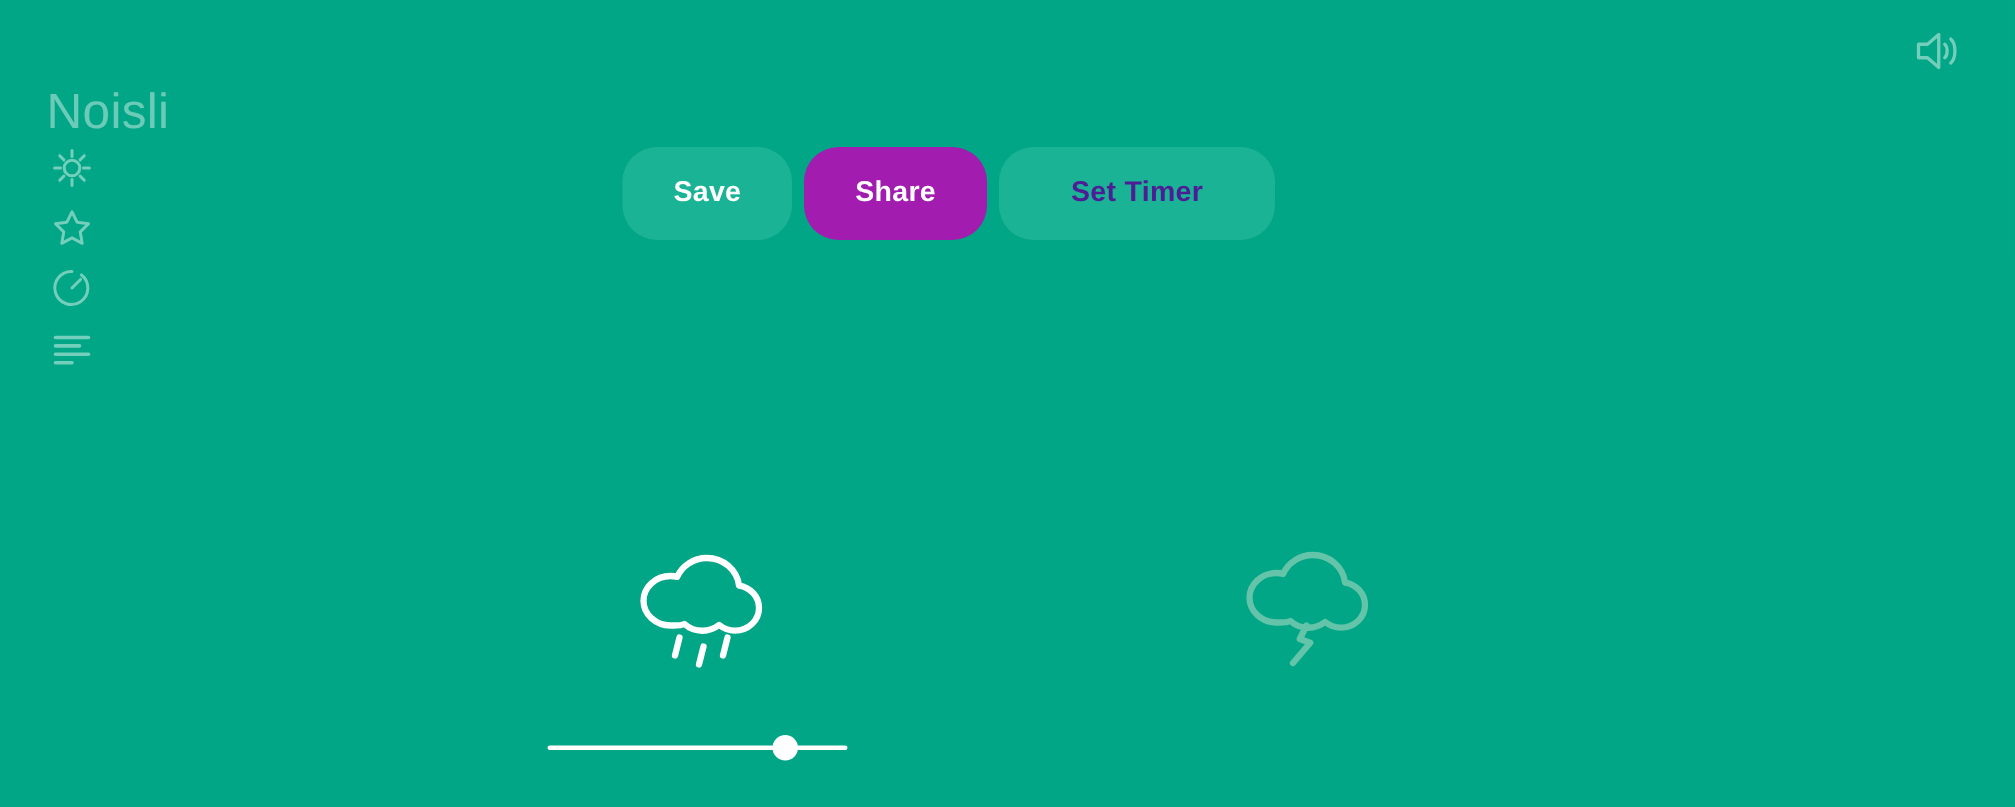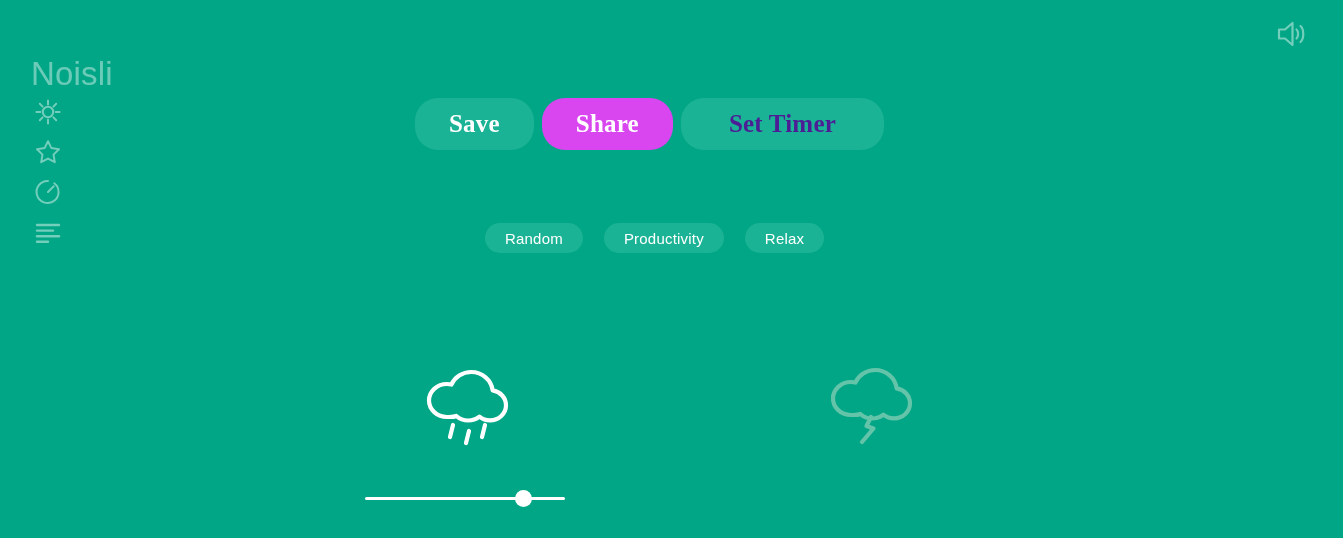--- a/index.html
+++ b/index.html
@@ -68,34 +68,34 @@
   
   #actions {
     position: absolute;
     left: 415px;
     top: 98px;
     display: flex;
     gap: 8px;
     align-items: center;
   }
   .action-btn {
-    height: 52px;
+    height: 62px;
     border-radius: 23px;
     background: #1bb395;
     color: #ffffff;
-    font-size: 25px;
+    font-size: 19px;
     font-weight: 700;
     letter-spacing: 0.2px;
     display: flex;
     align-items: center;
     justify-content: center;
     padding: 0 34px;
     border: none;
     cursor: pointer;
-    font-family: Liberation Serif, serif;
+    font-family: Liberation Sans, sans-serif;
     white-space: nowrap;
   }
   .action-btn.wide { padding: 0 48px; }
 
   
   #presets {
     position: absolute;
     left: 485px;
     top: 223px;
     display: flex;
@@ -237,29 +237,24 @@
             <line x1="4" y1="24.8" x2="15" y2="24.8"></line>
           </g>
         </svg>
       </span>
     </div>
 
   </div>
 
   <div id="actions">
     <button class="action-btn" style="background: rgb(27, 179, 149); color: rgb(255, 255, 255);">Save</button>
-    <button class="action-btn" style="background: #d946ef; color: rgb(255, 255, 255);">Share</button>
+    <button class="action-btn" style="background: #a21caf; color: rgb(255, 255, 255);">Share</button>
     <button class="action-btn wide" style="background: rgb(27, 179, 149); color: #4c1d95;">Set Timer</button>
   </div>
 
-  <div id="presets">
-    <button class="preset-btn" style="background: rgb(27, 179, 149); color: rgb(255, 255, 255);">Random</button>
-    <button class="preset-btn" style="background: rgb(27, 179, 149); color: rgb(255, 255, 255);">Productivity</button>
-    <button class="preset-btn" style="background: rgb(27, 179, 149); color: rgb(255, 255, 255);">Relax</button>
-  </div>
 
   <div id="sounds">
 
     <div class="sound-tile tile-0">
       <div class="sound-icon">
         <svg viewBox="0 0 100 90" fill="none" xmlns="http://www.w3.org/2000/svg">
           <path d="M32 60 C22 60 14 52.5 14 43.5 C14 34.5 22 27 32 27 C33.5 27 35 27.2 36.4 27.6 C39.7 20.3 47.3 15 56.2 15 C67.3 15 76.4 23 77.7 33.4 C85.3 34.6 91 40.8 91 48.3 C91 56.7 83.8 63.4 75 63.4 C70.9 63.4 67.2 61.9 64.4 59.6 C61.4 62 57.5 63.5 53.2 63.5 C48.6 63.5 44.4 61.8 41.3 59 C38.9 60.2 35.6 60 32 60 Z" stroke="#ffffff" stroke-width="4.2" stroke-linejoin="round" stroke-linecap="round" fill="none"></path>
           <g stroke="#ffffff" stroke-width="4.2" stroke-linecap="round">
             <line x1="38" y1="68" x2="35" y2="80"></line>
             <line x1="54" y1="74" x2="51" y2="86"></line>

